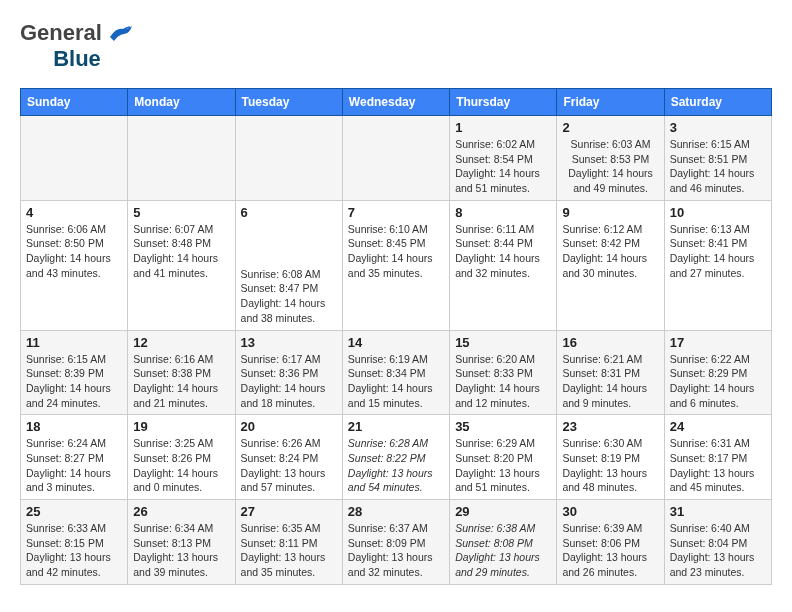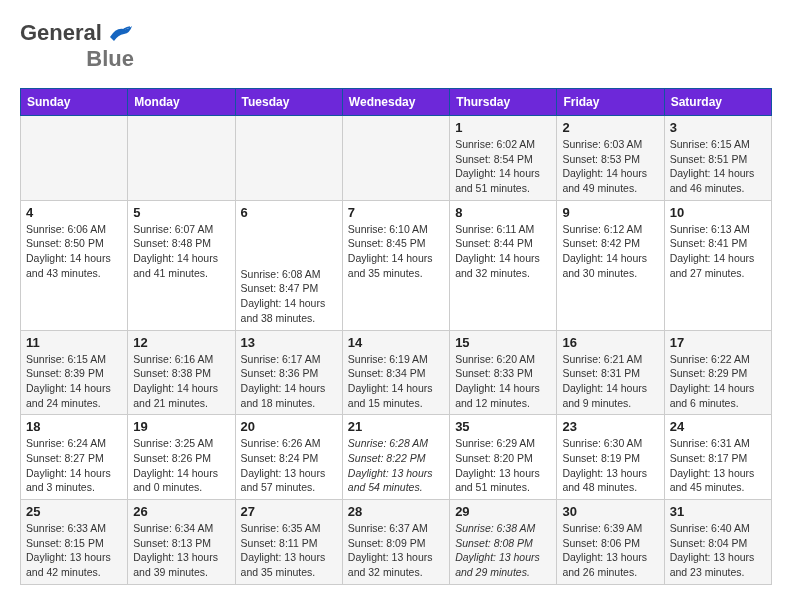--- a/index.html
+++ b/index.html
@@ -12,21 +12,21 @@
     }
     .header {
       display: flex;
       justify-content: space-between;
       align-items: flex-start;
       margin-bottom: 16px;
     }
     .logo {
       display: flex;
       flex-direction: column;
-      align-items: flex-end;
+      align-items: center;
     }
     .title-area {
       text-align: right;
     }
     .month-title {
       font-size: 42px;
       font-weight: bold;
       color: #222;
       line-height: 1.1;
     }
@@ -34,21 +34,21 @@
       font-size: 16px;
       color: #444;
       margin-top: 2px;
     }
     table {
       width: 100%;
       border-collapse: collapse;
       font-size: 11px;
     }
     thead th {
-      background-color: #6d28d9;
+      background-color: #3b82f6;
       color: #fff;
       text-align: left;
       padding: 6px 6px;
       font-size: 12px;
       font-weight: bold;
       border: 1px solid #1255a0;
     }
     tbody td {
       border: 1px solid #ccc;
       vertical-align: top;
@@ -93,21 +93,21 @@
 <div class="header">
   <div class="logo">
     <div class="logo-wrapper">
       <span style="font-size:22px;font-weight:bold;color:#444;">General</span>
       <svg class="bird-svg" width="28" height="20" viewBox="0 0 28 20">
         <path d="M4 14 Q10 4 18 6 Q22 7 26 3 Q24 10 18 11 Q12 12 8 18 Z" fill="#1565C0"></path>
         <path d="M14 10 Q18 5 24 4" stroke="#1565C0" stroke-width="1.5" fill="none"></path>
       </svg>
     </div>
     <div>
-      <span style="font-size:22px;font-weight:bold;color:#737373;">Blue</span>
+      <span style="font-size:22px;font-weight:bold;color:#0c4a6e;">Blue</span>
     </div>
   </div>
   <div class="title-area">
     <div class="month-title"></div>
     <div class="location"></div>
   </div>
 </div>
 
 <table>
   <thead>
@@ -128,21 +128,21 @@
         <td class="empty-cell"></td>
         <td class="empty-cell"></td>
         <td>
           <span class="day-number">1</span>
           <div class="day-info" style="white-space: pre-line;">Sunrise: 6:02 AM
 Sunset: 8:54 PM
 Daylight: 14 hours and 51 minutes.</div>
         </td>
         <td>
           <span class="day-number">2</span>
-          <div class="day-info" style="white-space: pre-line;">Sunrise: 6:03 AM
+          <div class="day-info" style="white-space: pre-line; text-align: center;">Sunrise: 6:03 AM
 Sunset: 8:53 PM
 Daylight: 14 hours and 49 minutes.</div>
         </td>
         <td>
           <span class="day-number">3</span>
           <div class="day-info" style="white-space: pre-line;">Sunrise: 6:15 AM
 Sunset: 8:51 PM
 Daylight: 14 hours and 46 minutes.</div>
         </td>
       </tr>

